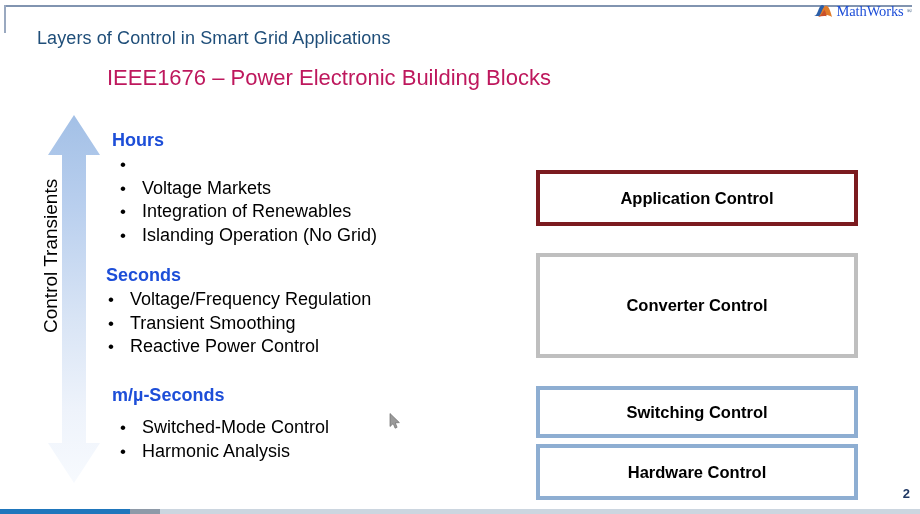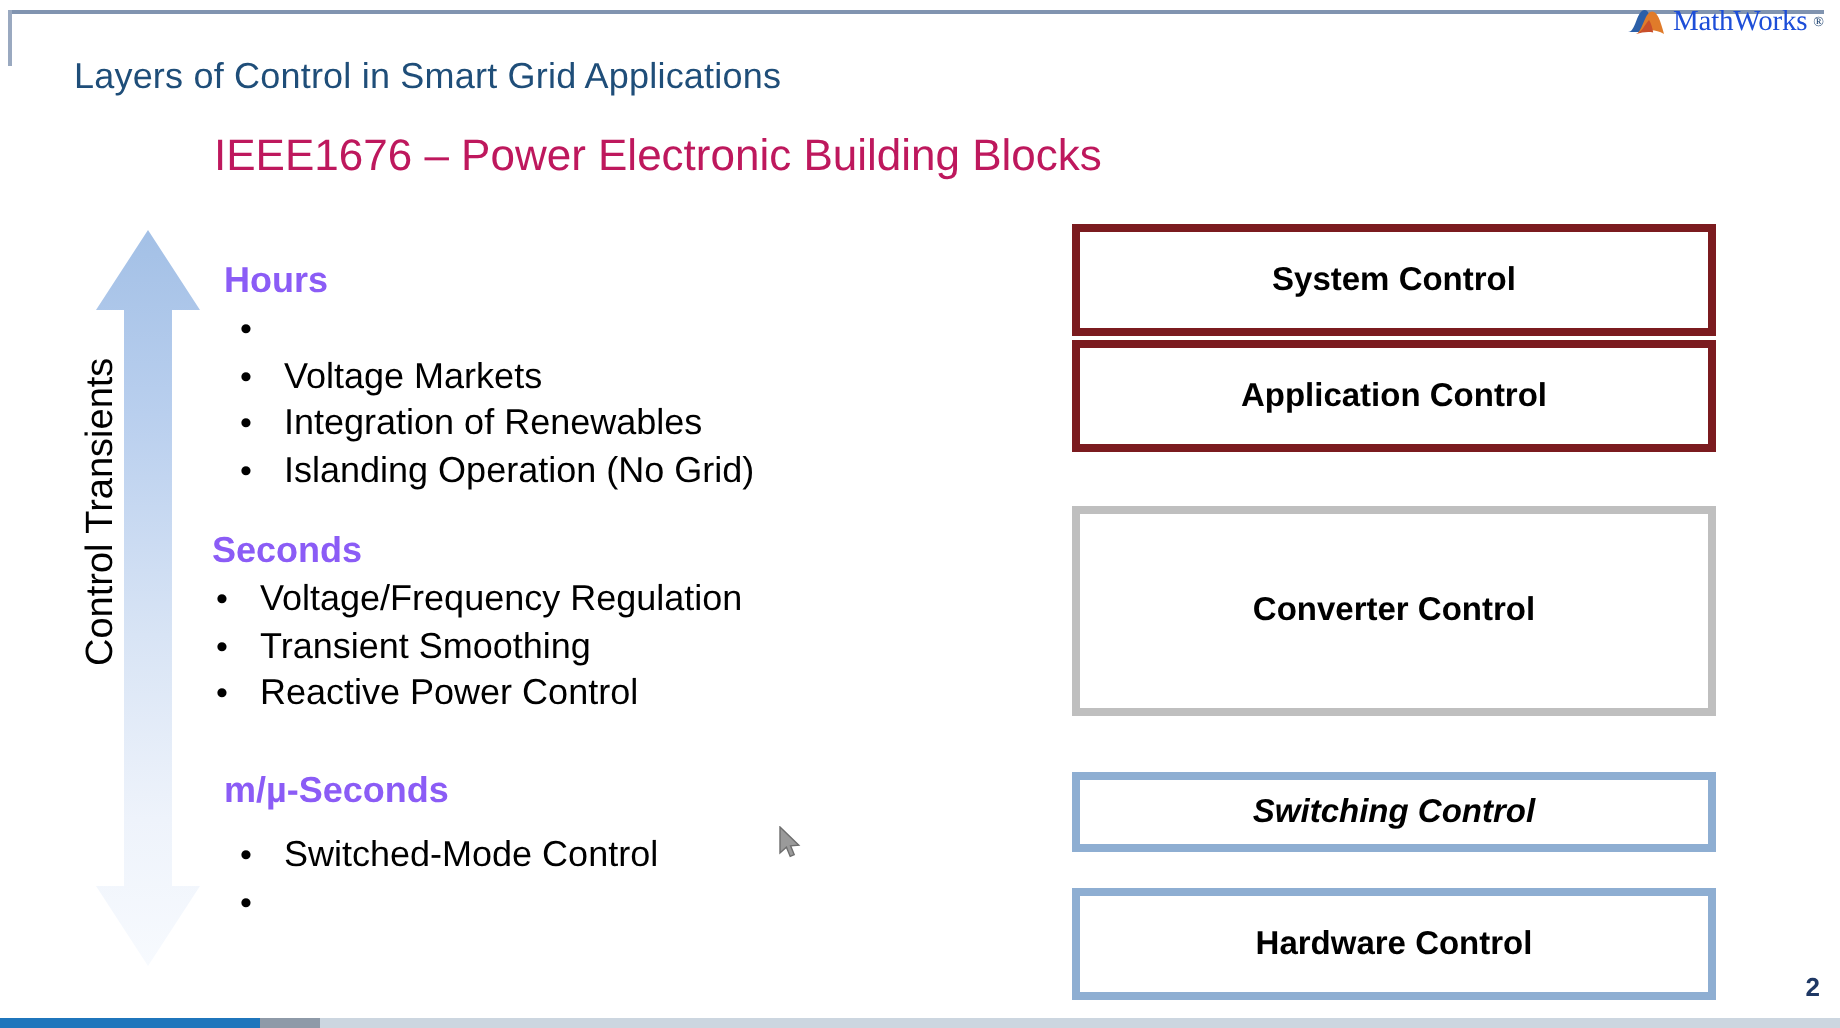--- a/index.html
+++ b/index.html
@@ -101,21 +101,21 @@
     transform-origin: 0 0;
     white-space: nowrap;
     text-align: left;
   }
 
   
   .group { position: absolute; }
   .group-head {
     font-size: 18px;
     font-weight: bold;
-    color: #8b5cf6;
+    color: #1d4ed8;
     white-space: nowrap;
   }
   .bullets { list-style: none; margin-top: 2px; }
   .bullets li {
     display: flex;
     align-items: baseline;
     font-size: 18px;
     color: #000000;
     line-height: 23.5px;
     white-space: nowrap;
@@ -148,21 +148,21 @@
     font-weight: bold;
     color: #000000;
   }
   .box.red  { border: 4px solid #7b1b1f; }
   .box.gray { border: 4px solid #bfbfbf; }
   .box.blue { border: 4px solid #8eaed2; }
 
   #box-system      { top: 112px;  height: 56px; }
   #box-application { top: 170px;  height: 56px; }
   #box-converter   { top: 253px;  height: 105px; text-align: center; }
-  #box-switching   { top: 386px;  height: 40px; font-style: italic; }
+  #box-switching   { top: 386px;  height: 52px; }
   #box-hardware    { top: 444px;  height: 56px; }
 
   
   .cursor {
     position: absolute;
     left: 389px;
     top: 413px;
     width: 12px;
     height: 17px;
     pointer-events: none;
@@ -270,25 +270,25 @@
 
   <div class="group" id="grp-usec">
     <div class="group-head">m/µ-Seconds</div>
     <ul class="bullets">
       <li>
           <span class="dot">•</span>
           <span>Switched-Mode Control</span>
         </li>
       <li>
           <span class="dot">•</span>
+          <span>Harmonic Analysis</span>
         </li>
     </ul>
   </div>
 
-  <div class="box red" id="box-system">System Control</div>
   <div class="box red" id="box-application">Application Control</div>
   <div class="box gray" id="box-converter">Converter Control</div>
   <div class="box blue" id="box-switching">Switching Control</div>
   <div class="box blue" id="box-hardware">Hardware Control</div>
 
   <div class="cursor">
     <svg width="12" height="17" viewBox="0 0 12 17">
       <path d="M1 0.5 L1 13.5 L4.2 10.6 L6.1 15.2 L8.1 14.3 L6.3 9.9 L10.4 9.6 Z" fill="#9a9a9a" stroke="#6e6e6e" stroke-width="0.7"></path>
     </svg>
   </div>

